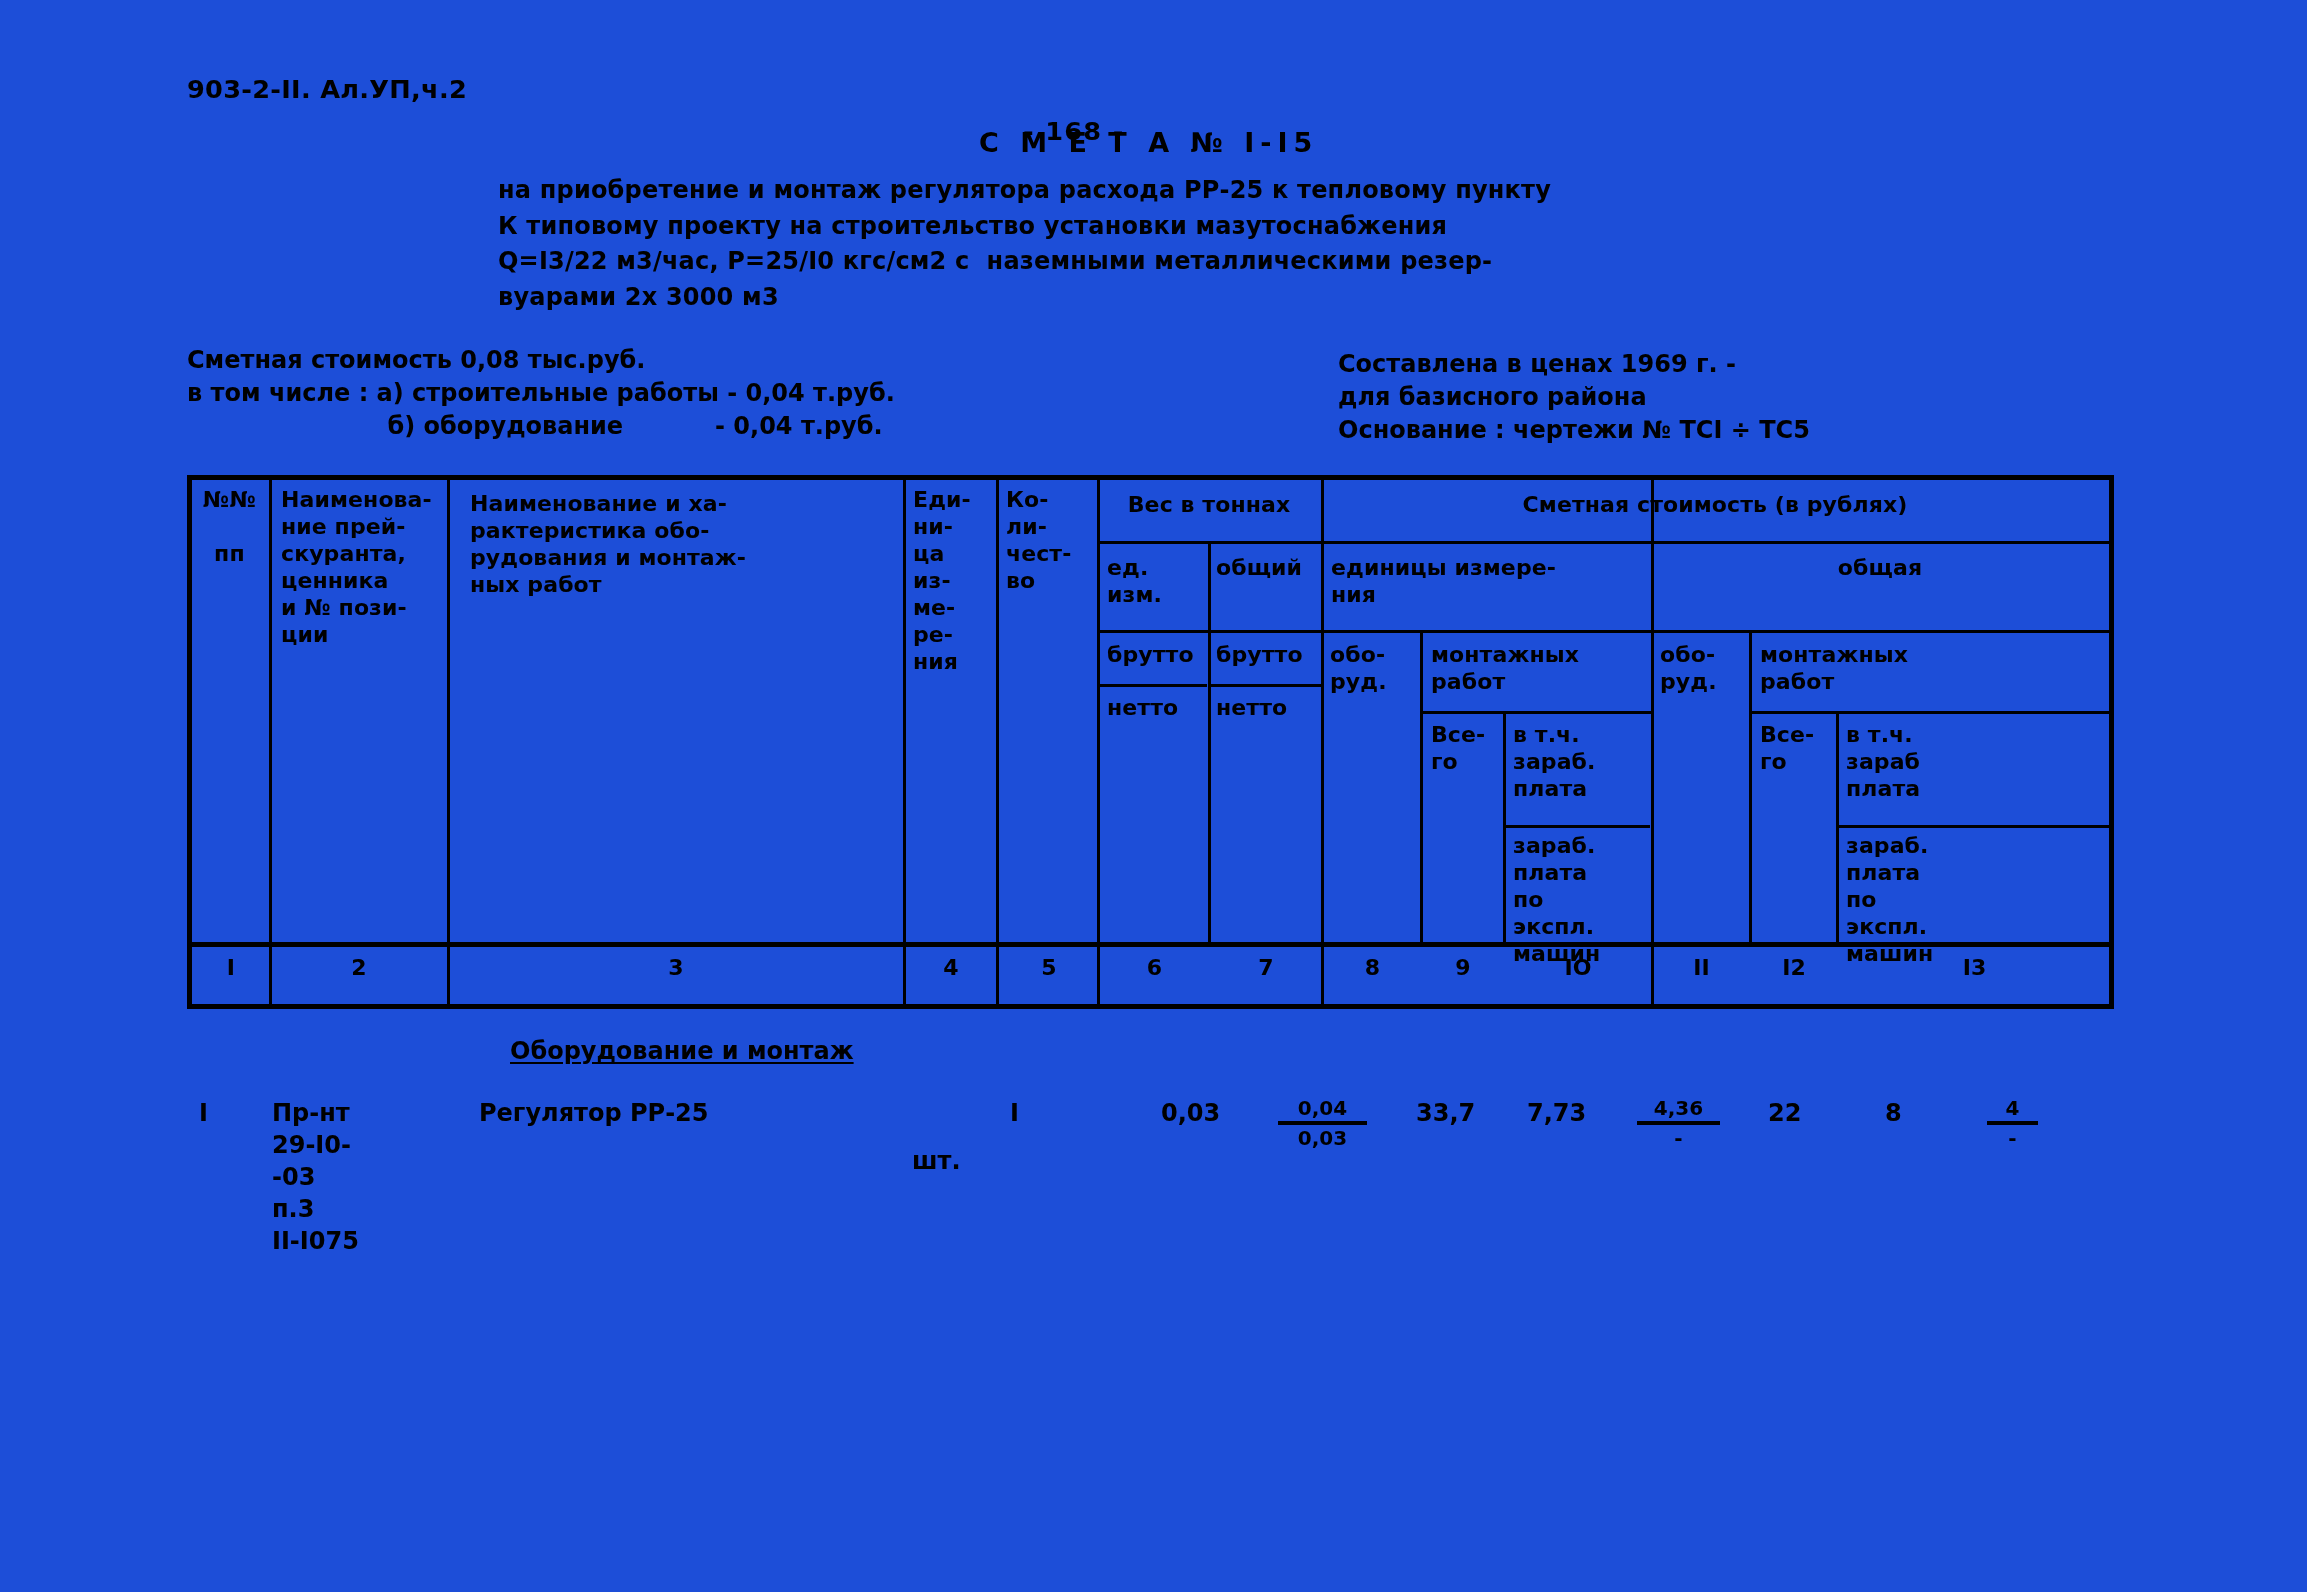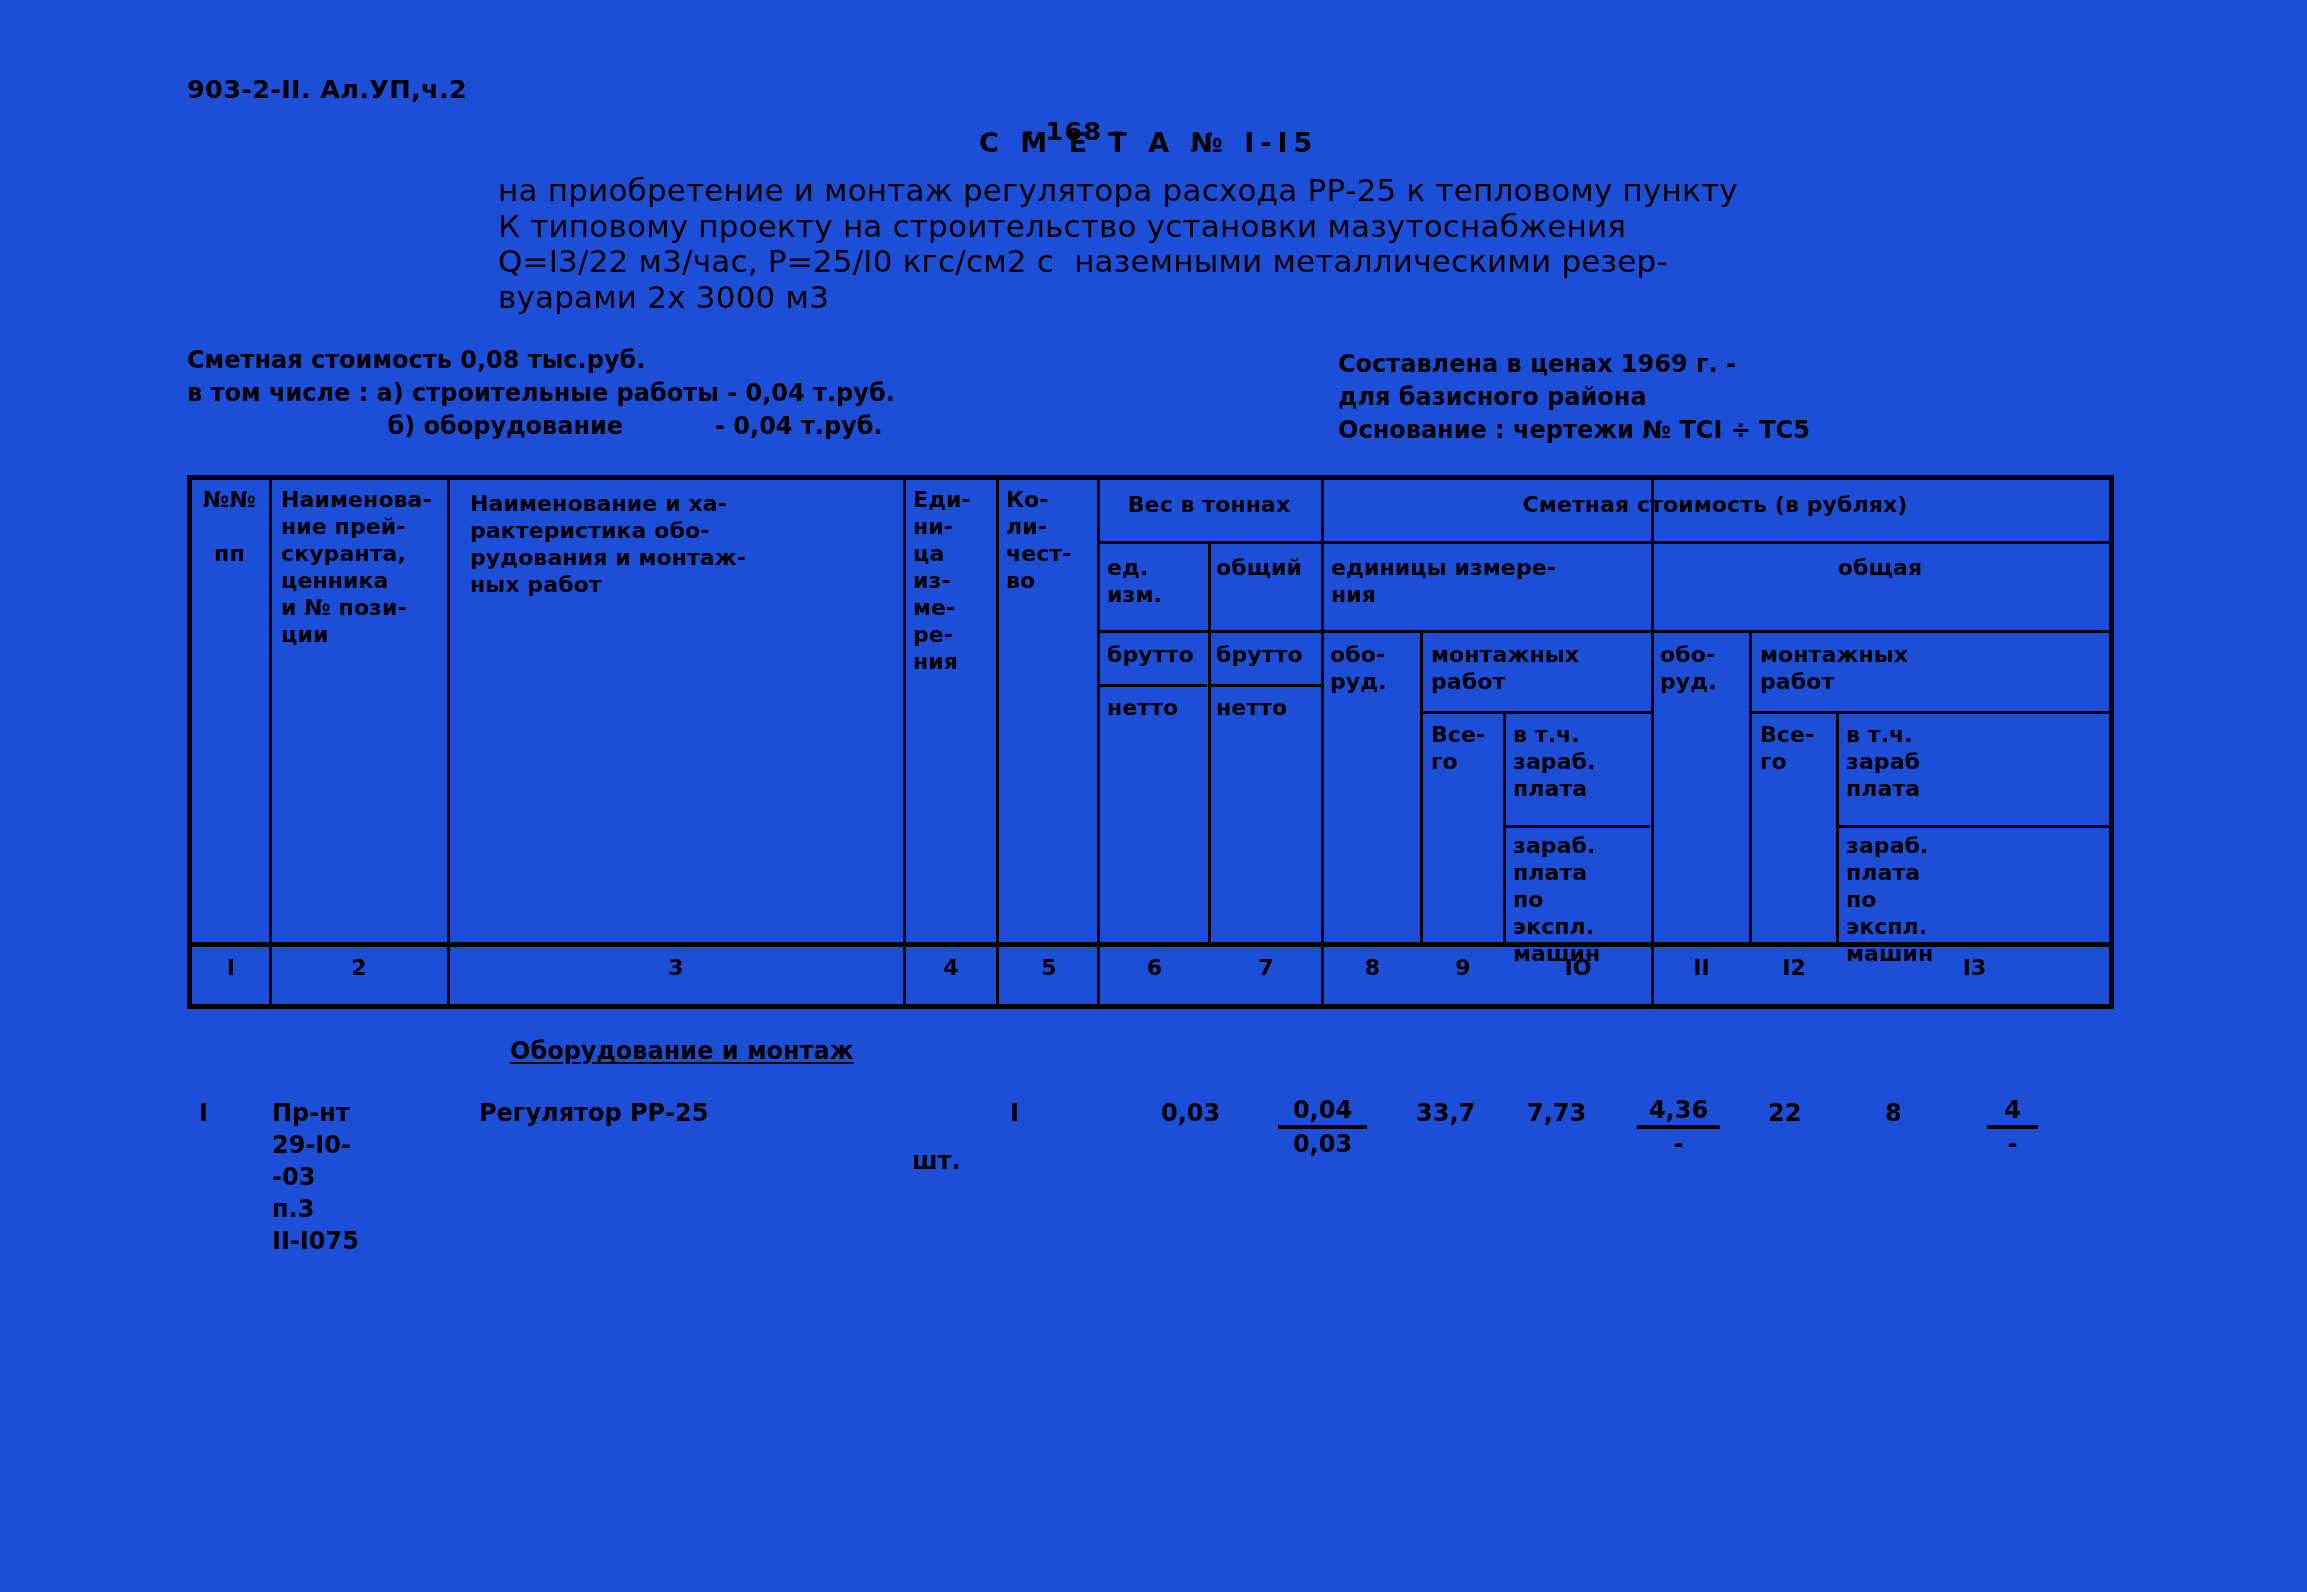--- a/index.html
+++ b/index.html
@@ -32,22 +32,22 @@
     font-size: 27px;
     font-weight: 700;
     letter-spacing: 6px;
   }
   .t-page {
     font-size: 25.6px;
     font-weight: 700;
     letter-spacing: 1.3px;
   }
   .t-desc {
-    font-size: 31px;
-    font-weight: 400;
+    font-size: 24px;
+    font-weight: 700;
     letter-spacing: 0.2px;
     line-height: 31px;
     white-space: pre;
   }
   .t-sum {
     font-size: 24px;
     font-weight: 700;
     line-height: 31px;
     white-space: pre;
   }
@@ -80,21 +80,21 @@
     position: absolute;
     font-size: 22px;
     font-weight: 700;
     line-height: 27px;
     white-space: pre-line;
     letter-spacing: 0.1px;
   }
   .ctr { text-align: center; }
 
   
-  .frac { position: absolute; text-align: center; font-size: 24px; font-weight: 700; }
+  .frac { position: absolute; text-align: center; font-size: 20px; font-weight: 700; }
   .frac .top { display:block; }
   .frac .bar { display:block; height: 3.4px; background:#000; margin: 1.3px 0 1.3px 0;}
   .frac .bot { display:block; }
 </style>
 </head>
 <body>
 
 <div class="page">
 
   <div class="abs t-hdr" style="left:187px; top:74px;">903-2-II. Ал.УП,ч.2</div>

